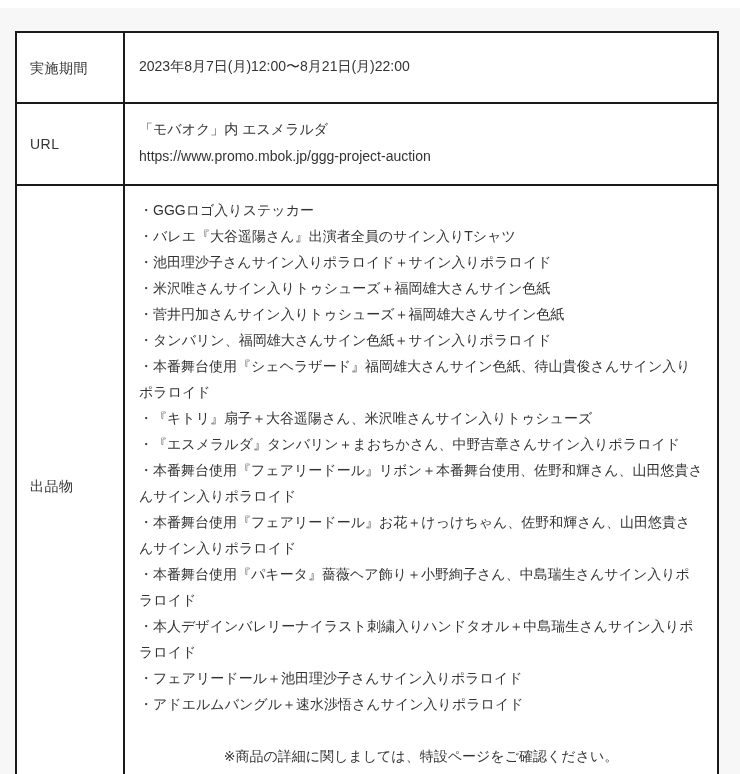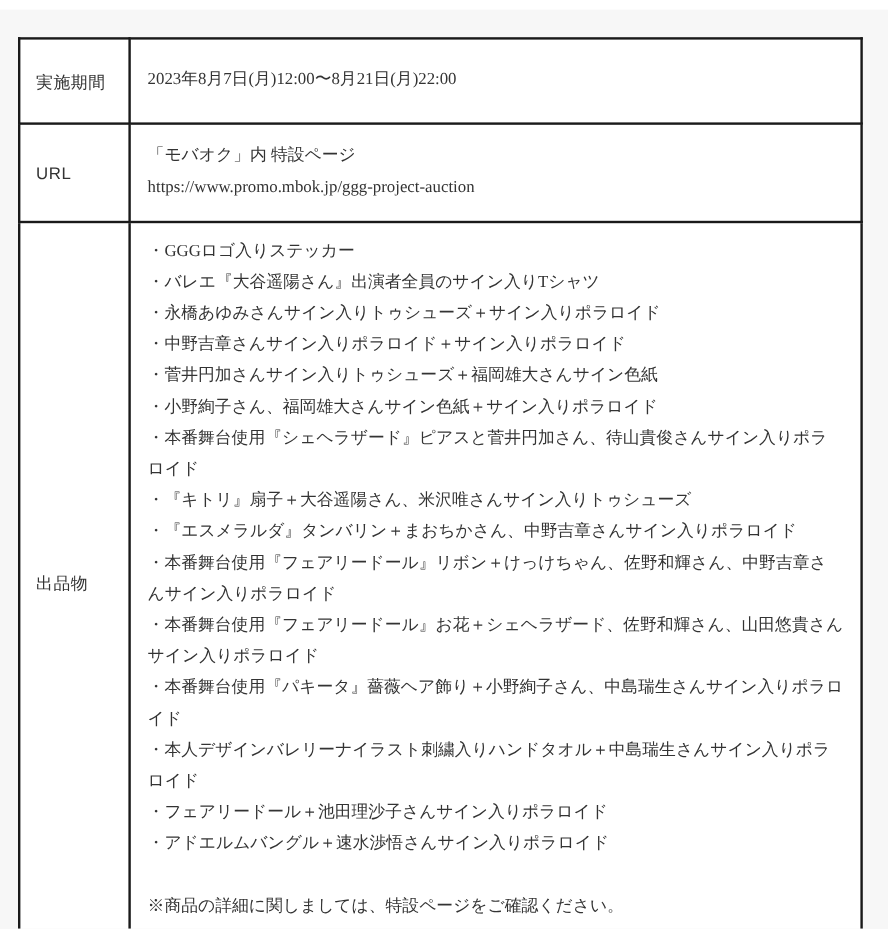--- a/index.html
+++ b/index.html
@@ -31,78 +31,77 @@
     table-layout: fixed;
     color: #333333;
     font-size: 14px;
   }
   table.info-table td {
     border: 2px solid #1a1a1a;
     vertical-align: middle;
     box-sizing: border-box;
   }
   td.cell-label {
-    width: 92px;
+    width: 108px;
     padding: 8px 6px 8px 13px;
     line-height: 22px;
     letter-spacing: 0.5px;
   }
   td.cell-value {
     padding: 12px 14px 14px 14px;
     line-height: 26px;
-    font-family: Liberation Serif, serif;
   }
   .row-period td.cell-value { height: 71px; }
   .row-url td.cell-value { height: 73px; }
   .row-items td.cell-value {
     vertical-align: top;
     padding: 11px 14px 17px 14px;
   }
   .value-line { margin: 0; line-height: 27px; }
   .item-line { margin: 0; line-height: 26px; }
-  .items-note { margin: 26px 0 0 0; line-height: 26px; }
+  .items-note { margin: 26px 0 0 0; line-height: 26px; text-align: center; }
 </style>
 </head>
 <body>
 
 <div class="page">
   <div class="top-strip"></div>
 
   <table class="info-table">
     <tbody>
       <tr class="row-period">
         <td class="cell-label">実施期間</td>
         <td class="cell-value">
           <p class="value-line">2023年8月7日(月)12:00〜8月21日(月)22:00</p>
         </td>
       </tr>
 
       <tr class="row-url">
         <td class="cell-label">URL</td>
         <td class="cell-value">
-          <p class="value-line">「モバオク」内 特設ページ</p>
+          <p class="value-line">「モバオク」内 エスメラルダ</p>
           <p class="value-line">https://www.promo.mbok.jp/ggg-project-auction</p>
         </td>
       </tr>
 
       <tr class="row-items">
         <td class="cell-label">出品物</td>
         <td class="cell-value">
           <div>
               <p class="item-line">・GGGロゴ入りステッカー</p>
               <p class="item-line">・バレエ『大谷遥陽さん』出演者全員のサイン入りTシャツ</p>
-              <p class="item-line">・永橋あゆみさんサイン入りトゥシューズ＋サイン入りポラロイド</p>
-              <p class="item-line">・中野吉章さんサイン入りポラロイド＋サイン入りポラロイド</p>
+              <p class="item-line">・池田理沙子さんサイン入りポラロイド＋サイン入りポラロイド</p>
+              <p class="item-line">・米沢唯さんサイン入りトゥシューズ＋福岡雄大さんサイン色紙</p>
               <p class="item-line">・菅井円加さんサイン入りトゥシューズ＋福岡雄大さんサイン色紙</p>
-              <p class="item-line">・小野絢子さん、福岡雄大さんサイン色紙＋サイン入りポラロイド</p>
-              <p class="item-line">・本番舞台使用『シェヘラザード』ピアスと菅井円加さん、待山貴俊さんサイン入りポラロイド</p>
+              <p class="item-line">・タンバリン、福岡雄大さんサイン色紙＋サイン入りポラロイド</p>
+              <p class="item-line">・本番舞台使用『シェヘラザード』福岡雄大さんサイン色紙、待山貴俊さんサイン入りポラロイド</p>
               <p class="item-line">・『キトリ』扇子＋大谷遥陽さん、米沢唯さんサイン入りトゥシューズ</p>
               <p class="item-line">・『エスメラルダ』タンバリン＋まおちかさん、中野吉章さんサイン入りポラロイド</p>
-              <p class="item-line">・本番舞台使用『フェアリードール』リボン＋けっけちゃん、佐野和輝さん、中野吉章さんサイン入りポラロイド</p>
-              <p class="item-line">・本番舞台使用『フェアリードール』お花＋シェヘラザード、佐野和輝さん、山田悠貴さんサイン入りポラロイド</p>
+              <p class="item-line">・本番舞台使用『フェアリードール』リボン＋本番舞台使用、佐野和輝さん、山田悠貴さんサイン入りポラロイド</p>
+              <p class="item-line">・本番舞台使用『フェアリードール』お花＋けっけちゃん、佐野和輝さん、山田悠貴さんサイン入りポラロイド</p>
               <p class="item-line">・本番舞台使用『パキータ』薔薇ヘア飾り＋小野絢子さん、中島瑞生さんサイン入りポラロイド</p>
               <p class="item-line">・本人デザインバレリーナイラスト刺繍入りハンドタオル＋中島瑞生さんサイン入りポラロイド</p>
               <p class="item-line">・フェアリードール＋池田理沙子さんサイン入りポラロイド</p>
               <p class="item-line">・アドエルムバングル＋速水渉悟さんサイン入りポラロイド</p>
             </div>
           <p class="items-note">※商品の詳細に関しましては、特設ページをご確認ください。</p>
         </td>
       </tr>
     </tbody>
   </table>

